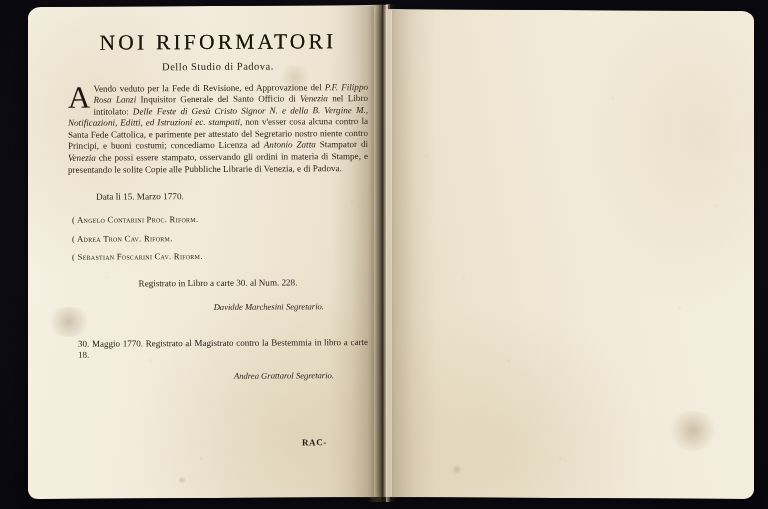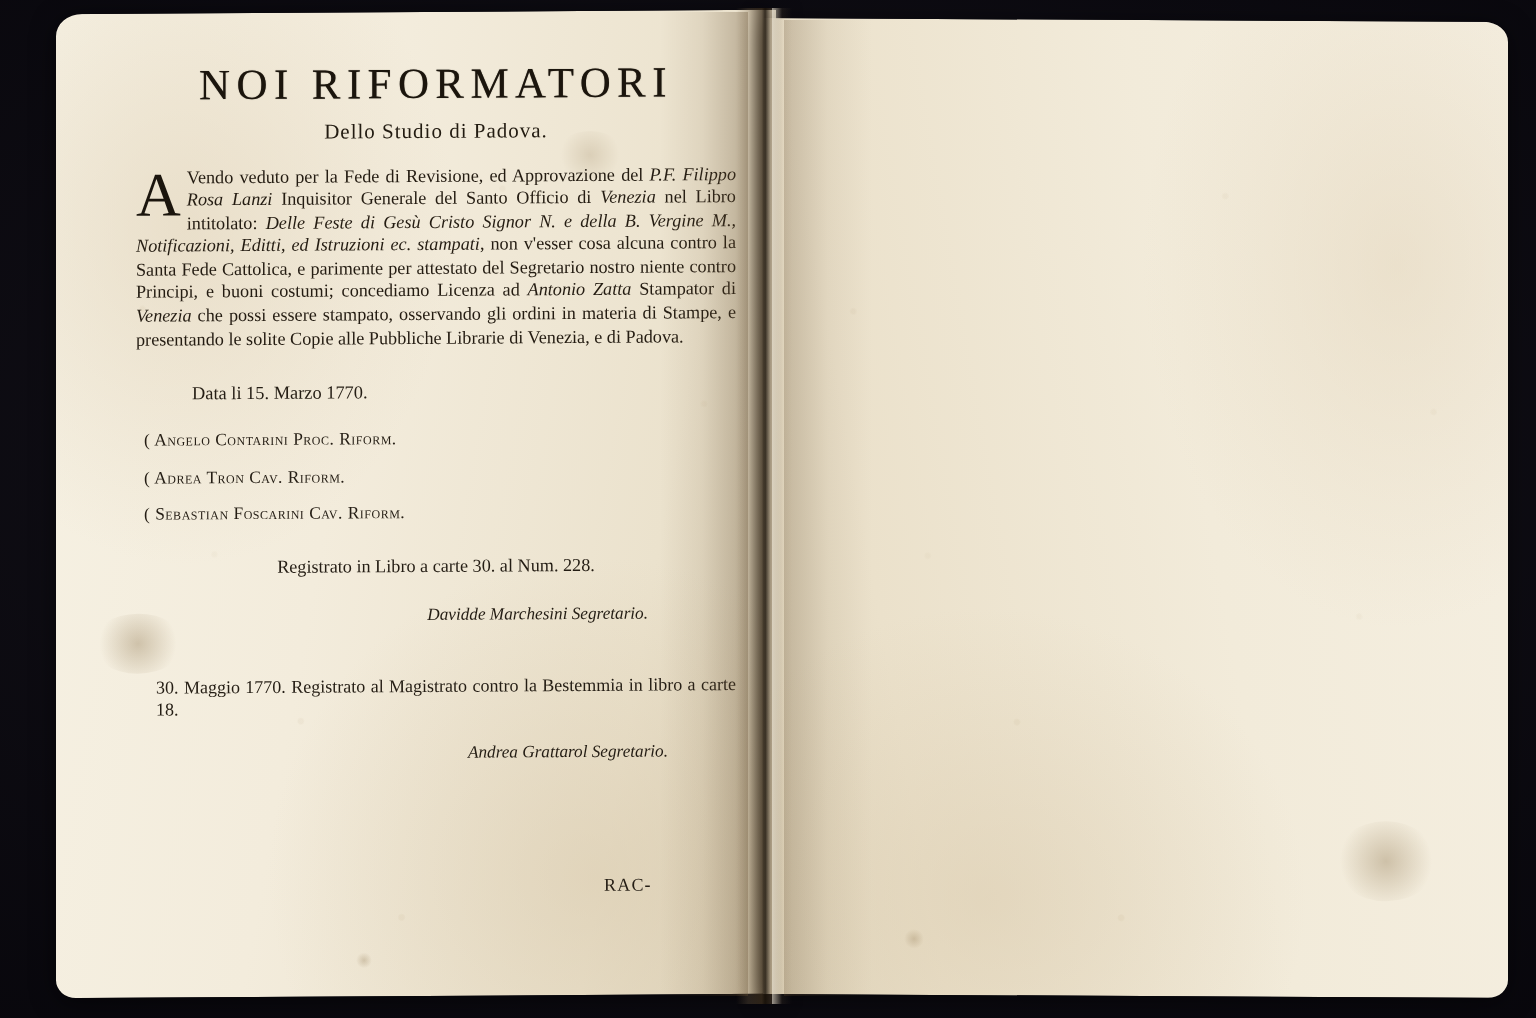--- a/index.html
+++ b/index.html
@@ -87,21 +87,21 @@
     font-family:"Liberation Serif",serif;color:#1b150d;}
   .it{font-style:italic;}
 
   .lp-date{font-size:9.2px;margin:16px 0 0 28px;}
   .lp-sigs{margin:13px 0 0 4px;}
   .lp-sig{font-size:8.7px;font-variant:small-caps;letter-spacing:.25px;margin-bottom:8.5px;}
   .lp-reg{font-size:9.1px;text-align:center;margin:17px 0 0 0;}
   .lp-secr{font-size:8.6px;font-style:italic;text-align:right;margin:14px 44px 0 0;}
   .lp-note{font-size:9px;line-height:11px;margin:26px 0 0 10px;text-align:justify;}
   .lp-secr2{font-size:8.6px;font-style:italic;text-align:right;margin:11px 34px 0 0;}
-  .catchword{position:absolute;font-size:9px;font-weight:400;letter-spacing:.6px;}
+  .catchword{position:absolute;font-size:9px;font-weight:700;letter-spacing:.6px;}
 </style>
 </head>
 <body>
 
 <div class="stage">
   <div class="book">
 
     <div class="leaf leaf-left">
       <div class="grain"></div>
       <div class="foxing" style="left:18px;top:300px;width:46px;height:30px;"></div>

